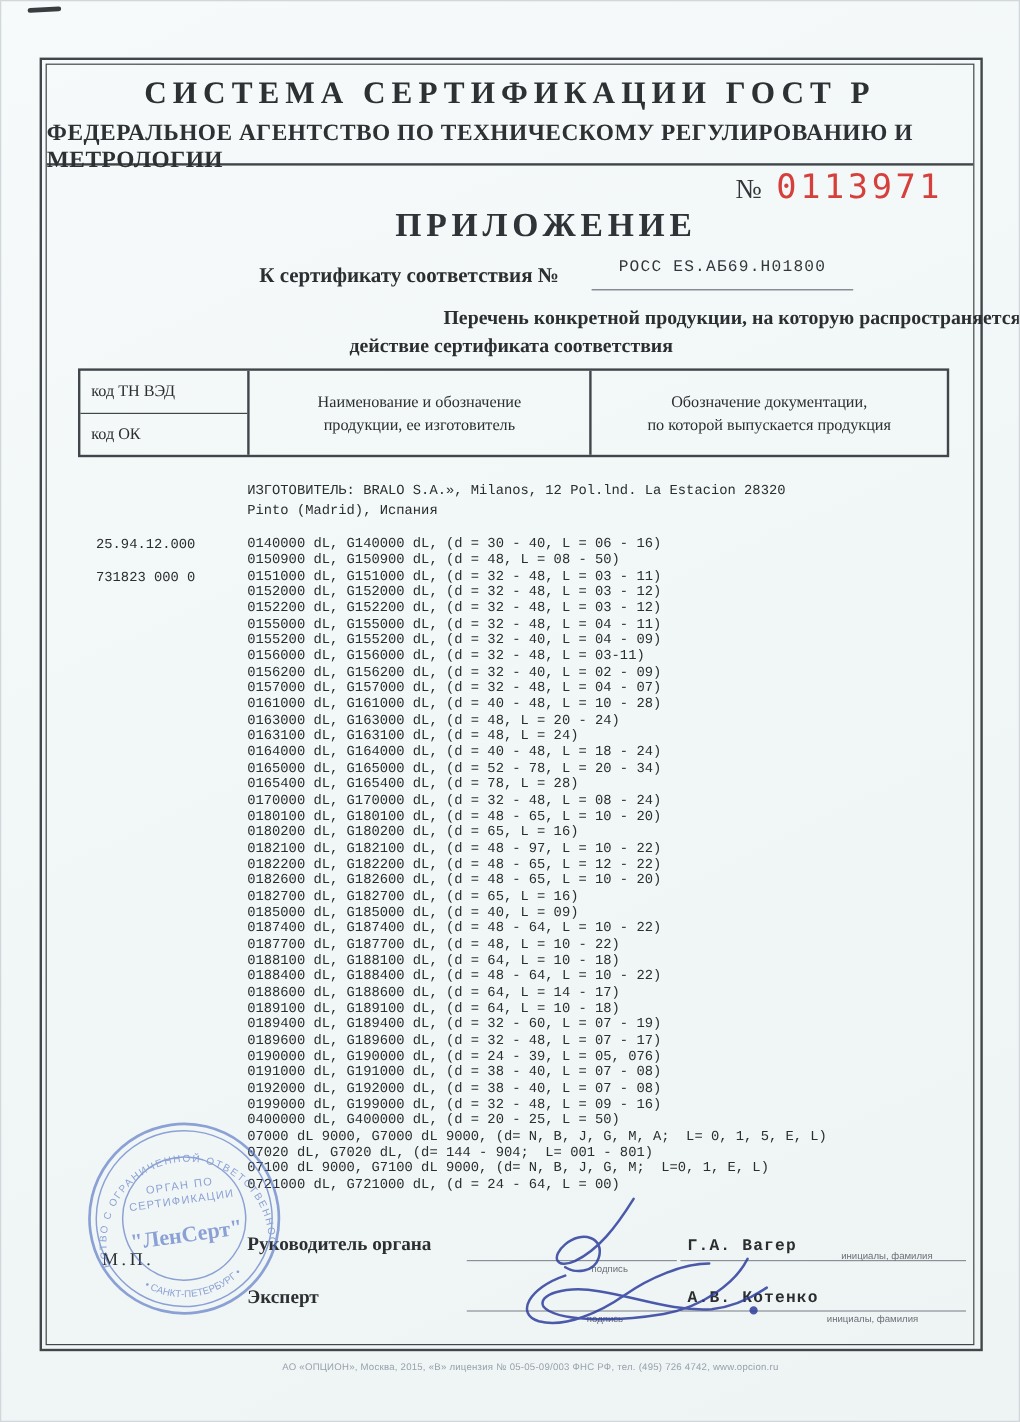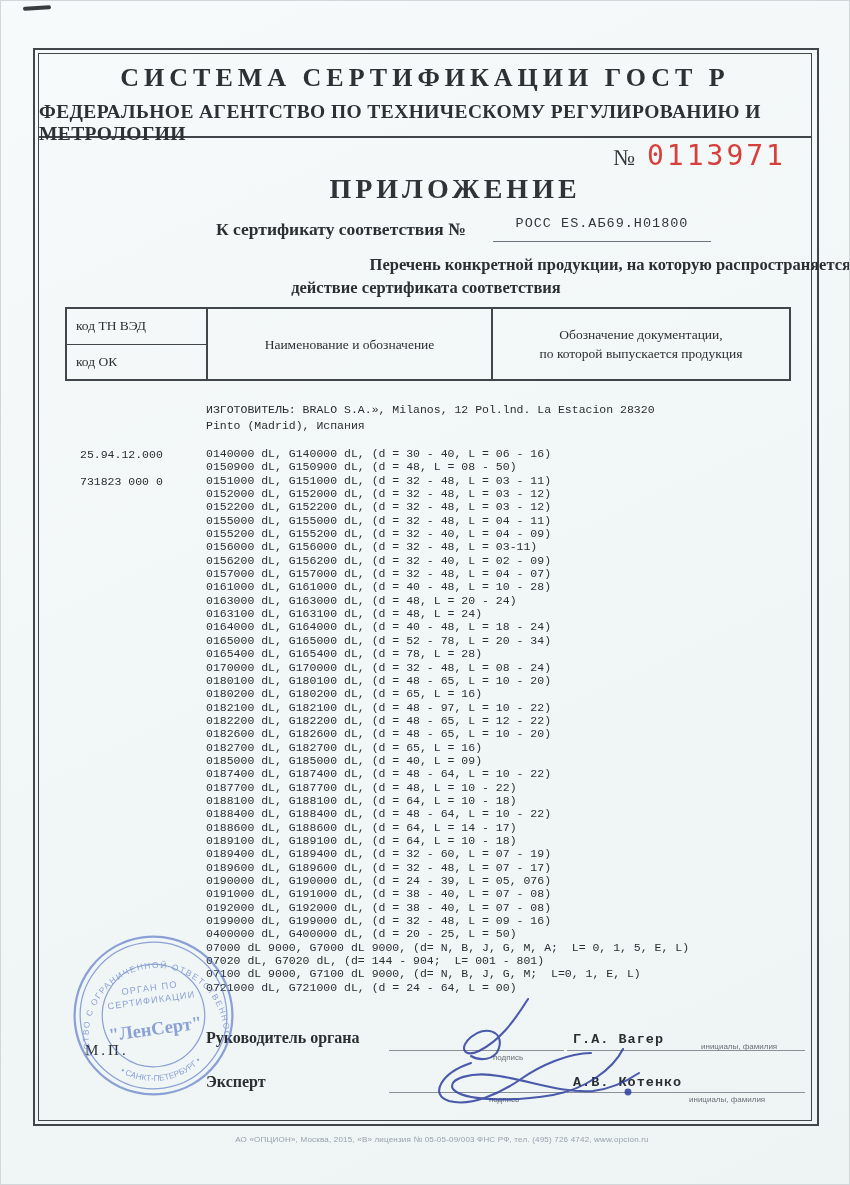--- a/index.html
+++ b/index.html
@@ -90,20 +90,21 @@
   <div class="subtitle1">Перечень конкретной продукции,  на которую распространяется</div>
   <div class="subtitle2">действие сертификата соответствия</div>
 
   <div class="table-head">
     <div class="th-cell th-codes">
       <div class="code-row">код ТН ВЭД</div>
       <div class="code-row">код ОК</div>
     </div>
     <div class="th-cell th-center">
       <div>Наименование и обозначение</div>
+      <div>продукции, ее изготовитель</div>
     </div>
     <div class="th-cell th-center">
       <div>Обозначение документации,</div>
       <div>по которой выпускается продукция</div>
     </div>
   </div>
 
   <div class="mfr mono"><span>ИЗГОТОВИТЕЛЬ: BRALO S.A.», Milanos, 12 Pol.lnd. La Estacion 28320</span><br><span>Pinto (Madrid), Испания</span></div>
 
   <div class="code-ok mono">25.94.12.000</div>

